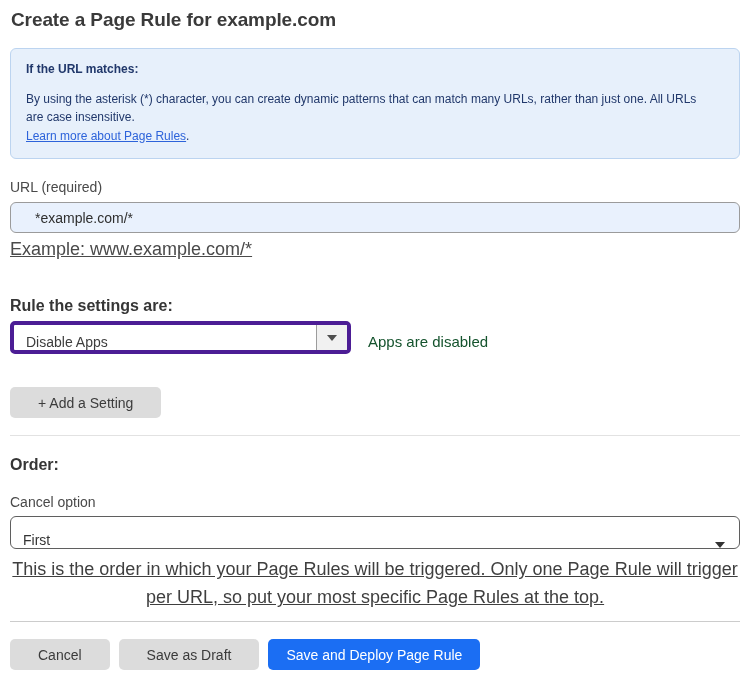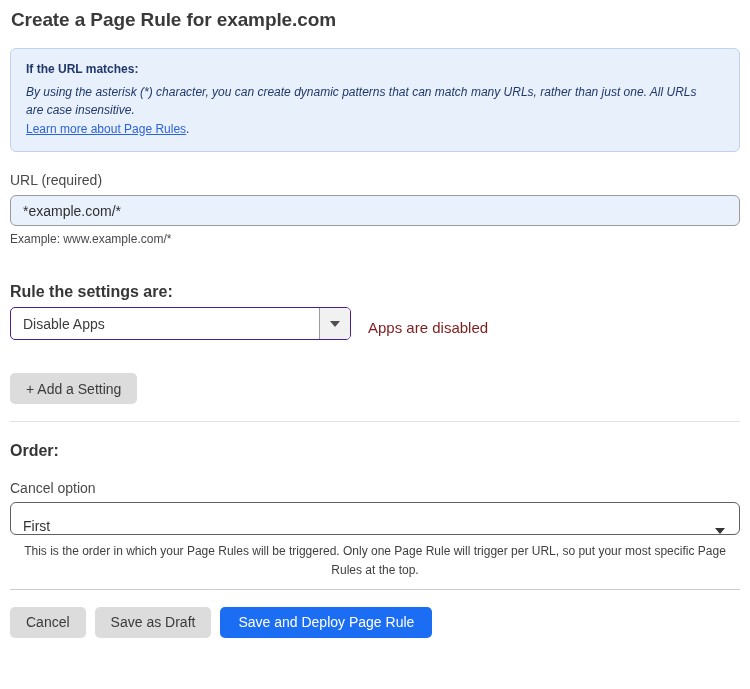--- a/index.html
+++ b/index.html
@@ -26,72 +26,73 @@
     margin-top: 17px;
     background: #e7f0fb;
     border: 1px solid #bcd4f0;
     border-radius: 6px;
     padding: 11px 16px 13px 15px;
     color: #21386b;
     font-size: 12px;
     line-height: 1.55;
   }
   .info-heading { font-weight: 700; }
-  .info-body { margin-top: 4px; max-width: 690px; font-style: italic; }
+  .info-body { margin-top: 11px; max-width: 690px; }
   .info-link { color: #2d63da; text-decoration: underline; text-align: center; }
   .info-link-line { color: #21386b; }
 
   .field-label {
     margin-top: 20px;
     font-size: 14px;
     color: #494949;
   }
 
   .url-input {
     display: block;
     margin-top: 7px;
     width: 100%;
     height: 31px;
     background: #e9f1fd;
     border: 1px solid #9b9b9b;
     border-radius: 6px;
-    padding: 0 12px;
+    padding: 0 24px;
     font-size: 14px;
     color: #2f2f2f;
     font-family: inherit;
     outline: none;
   }
 
   .field-helper {
     margin-top: 6px;
-    font-size: 12px;
+    font-size: 18px;
     color: #4a4a4a;
+    text-decoration: underline;
   }
 
   .section-heading {
     margin: 37px 0 0;
     font-size: 16px;
     font-weight: 700;
     color: #363636;
   }
 
   .setting-row {
     margin-top: 6px;
     display: flex;
     align-items: center;
     gap: 17px;
   }
   .setting-select {
     width: 341px;
     height: 33px;
-    border: 1px solid #4c1d95;
+    border: 4px solid #4c1d95;
     border-radius: 5px;
     background: #ffffff;
     display: flex;
-    align-items: center;
+    align-items: flex-end;
     justify-content: space-between;
     overflow: hidden;
     cursor: pointer;
   }
   .setting-select .select-value {
     padding-left: 12px;
     font-size: 14px;
     color: #3d3d3d;
   }
   .select-arrow-box {
@@ -104,29 +105,29 @@
     justify-content: center;
   }
   .caret {
     display: inline-block;
     width: 0; height: 0;
     border-left: 5px solid transparent;
     border-right: 5px solid transparent;
     border-top: 6px solid #4e4e4e;
   }
   .caret.dark { border-top-color: #333333; }
-  .setting-status { font-size: 15px; color: #7f1d1d; margin-top: 8px; }
+  .setting-status { font-size: 15px; color: #14532d; margin-top: 8px; }
 
   .btn {
     font-family: inherit;
     font-size: 14px;
     border: none;
     border-radius: 5px;
     height: 31px;
-    padding: 0 16px;
+    padding: 0 28px;
     cursor: pointer;
     white-space: nowrap;
   }
   .btn-gray { background: #dcdcdc; color: #3b3b3b; }
   .btn-blue { background: #1b6ef3; color: #ffffff; padding: 0 18px; }
 
   .add-setting { margin-top: 33px; display: block; }
 
   .divider {
     margin-top: 17px;

